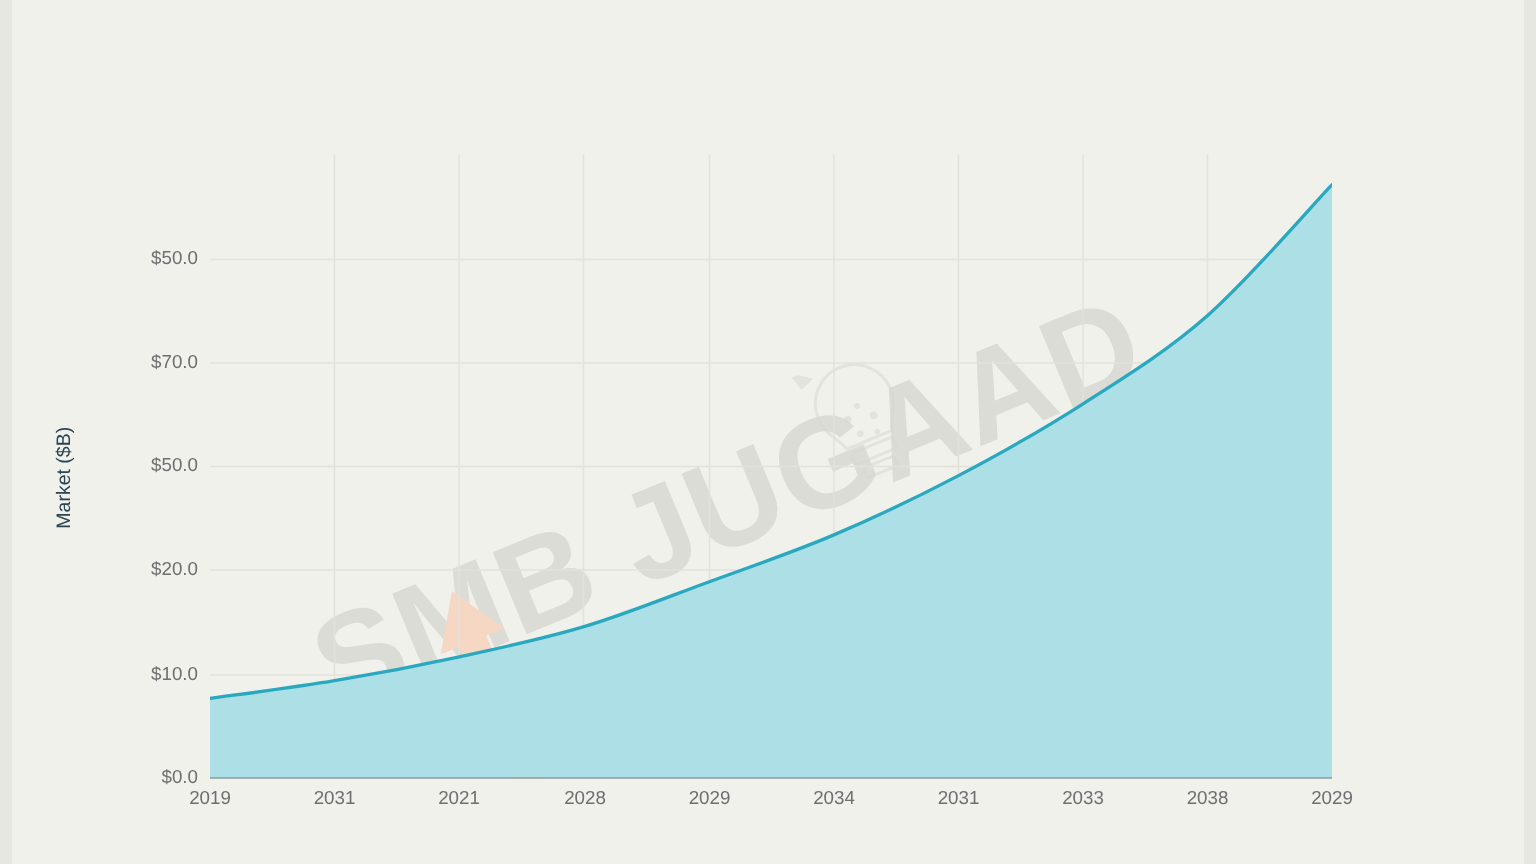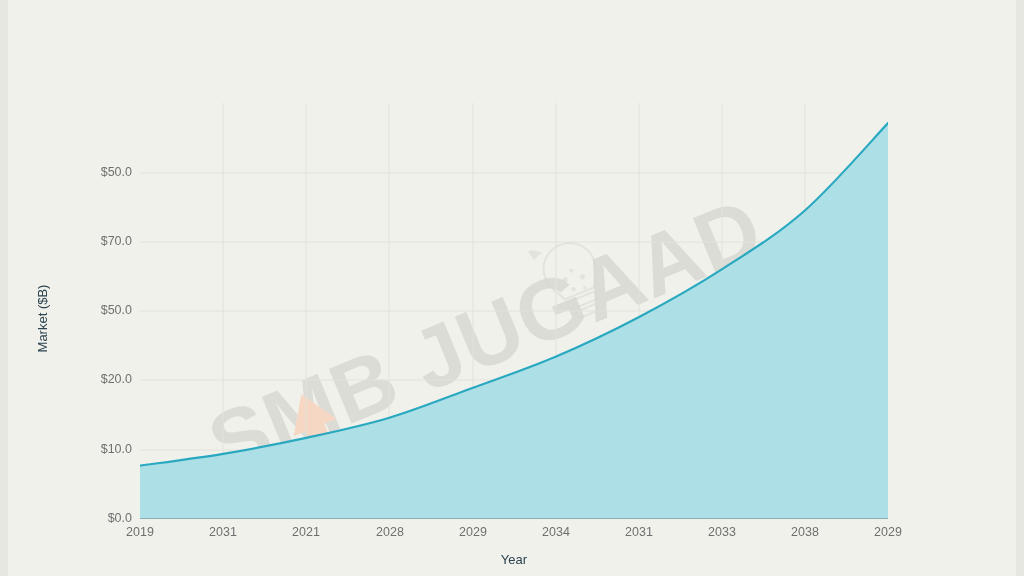--- a/index.html
+++ b/index.html
@@ -204,21 +204,20 @@
   <div class="xtick-wrap" style="left:722px;">
     <span class="xtick-label">2033</span>
   </div>
   <div class="xtick-wrap" style="left:805px;">
     <span class="xtick-label">2038</span>
   </div>
   <div class="xtick-wrap" style="left:888px;">
     <span class="xtick-label">2029</span>
   </div>
 
-  <div class="xaxis-title">Year</div>
 
   <div class="watermark">
     <div class="wm-text">SMB JUGAAD</div>
     <svg class="wm-arrow" viewBox="0 0 46 160">
       <polygon points="23,0 46,36 33,36 33,160 13,160 13,36 0,36" fill="#f6d7c4"></polygon>
     </svg>
     <svg class="wm-bulb" viewBox="0 0 70 95">
       <path d="M35 6 C20 6 9 18 9 32 C9 43 16 50 19 58 L51 58 C54 50 61 43 61 32 C61 18 50 6 35 6 Z" fill="none" stroke="#d8d8d2" stroke-width="2"></path>
       <rect x="20" y="62" width="30" height="8" rx="2" fill="none" stroke="#d8d8d2" stroke-width="2"></rect>
       <rect x="24" y="74" width="22" height="7" rx="2" fill="none" stroke="#d8d8d2" stroke-width="2"></rect>

